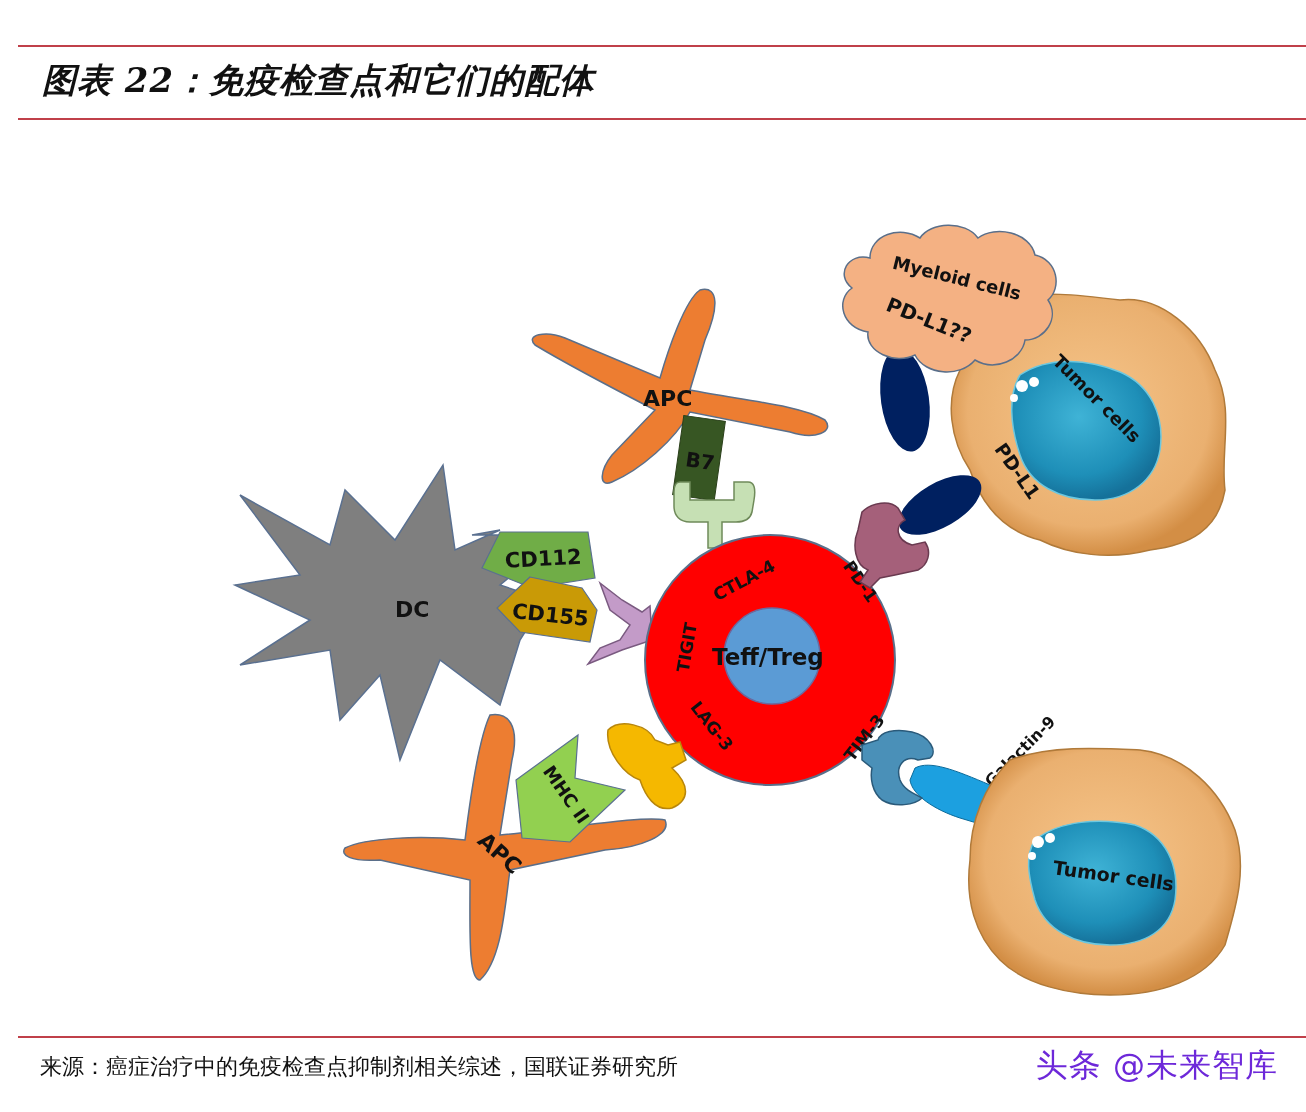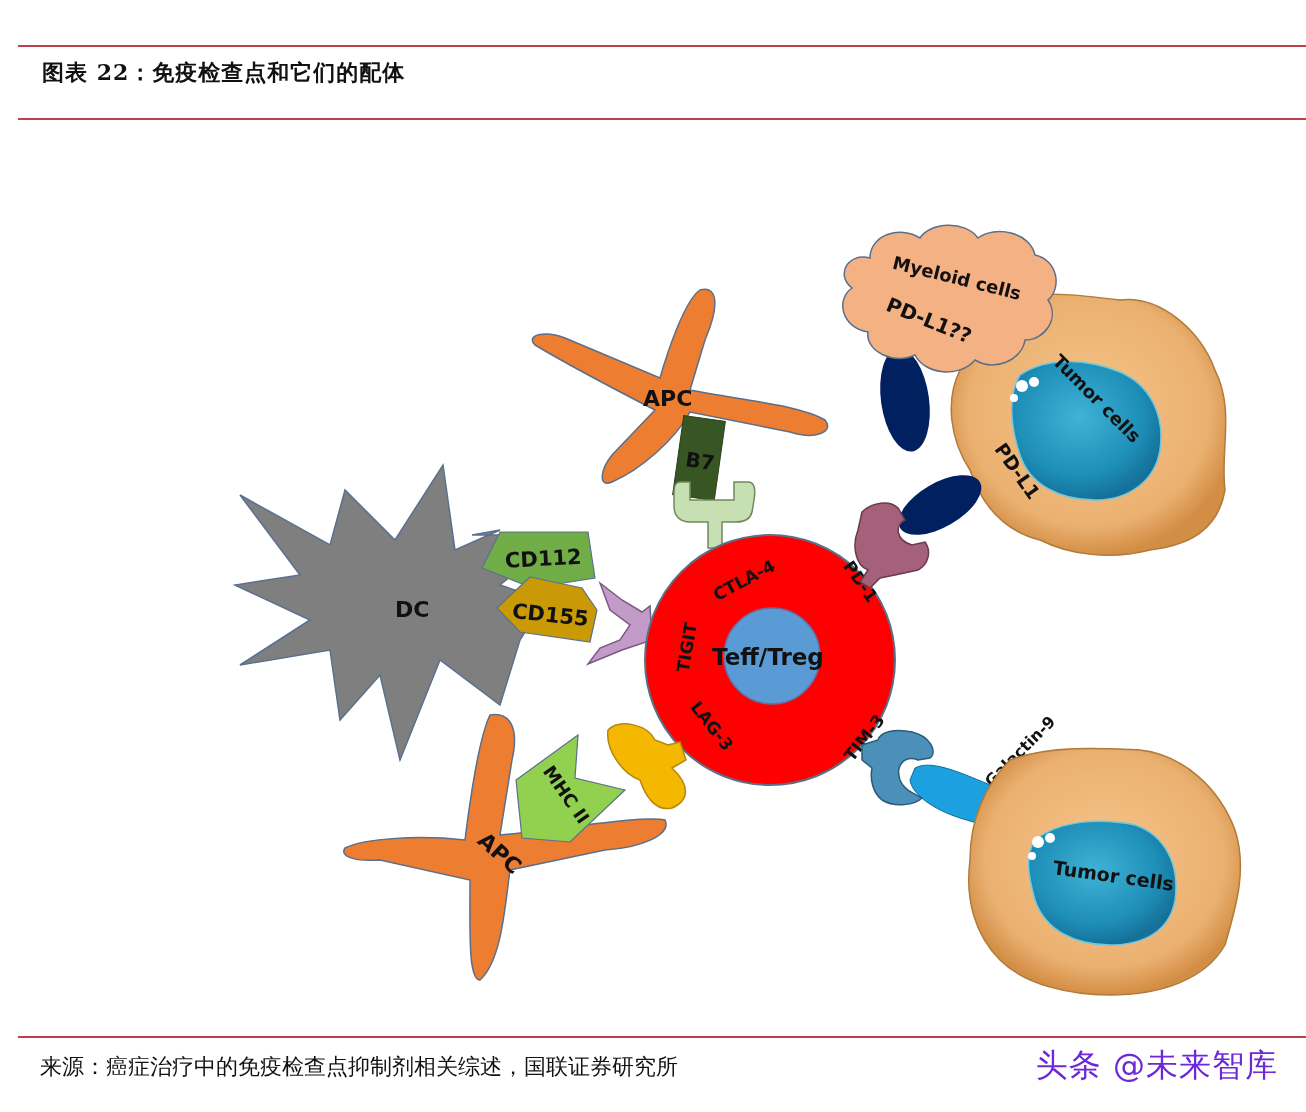--- a/index.html
+++ b/index.html
@@ -2,22 +2,22 @@
 <html><head>
   <meta charset="utf-8">
   <style>
     html, body { margin: 0; padding: 0; background: #ffffff; }
     body { width: 1306px; height: 1112px; position: relative; overflow: hidden;
            font-family: "DejaVu Sans", sans-serif; }
     .rule { position: absolute; left: 18px; width: 1288px; height: 2px; background: #c0404a; }
     .rule.top1 { top: 45px; }
     .rule.top2 { top: 118px; }
     .rule.bottom { top: 1036px; }
-    .fig-title { position: absolute; left: 42px; top: 58px; font-size: 22px; font-weight: bold;
-                 color: #111; font-family: "DejaVu Serif", serif; letter-spacing: 1px; }
+    .fig-title { position: absolute; left: 42px; top: 58px; font-size: 34px; font-weight: bold;
+                 font-style: italic; color: #111; font-family: "DejaVu Serif", serif; letter-spacing: 1px; }
     .source { position: absolute; left: 40px; top: 1052px; font-size: 22px; color: #111;
               font-family: Liberation Serif, serif; }
     .watermark { position: absolute; right: 28px; top: 1044px; font-size: 32px; color: #6d28d9;
                  font-family: "DejaVu Sans", sans-serif; letter-spacing: 1px; }
     svg.diagram { position: absolute; left: 0; top: 0; }
     svg text { font-family: "DejaVu Sans", sans-serif; font-weight: bold; fill: #111; }
   </style>
 </head>
 <body>
 

